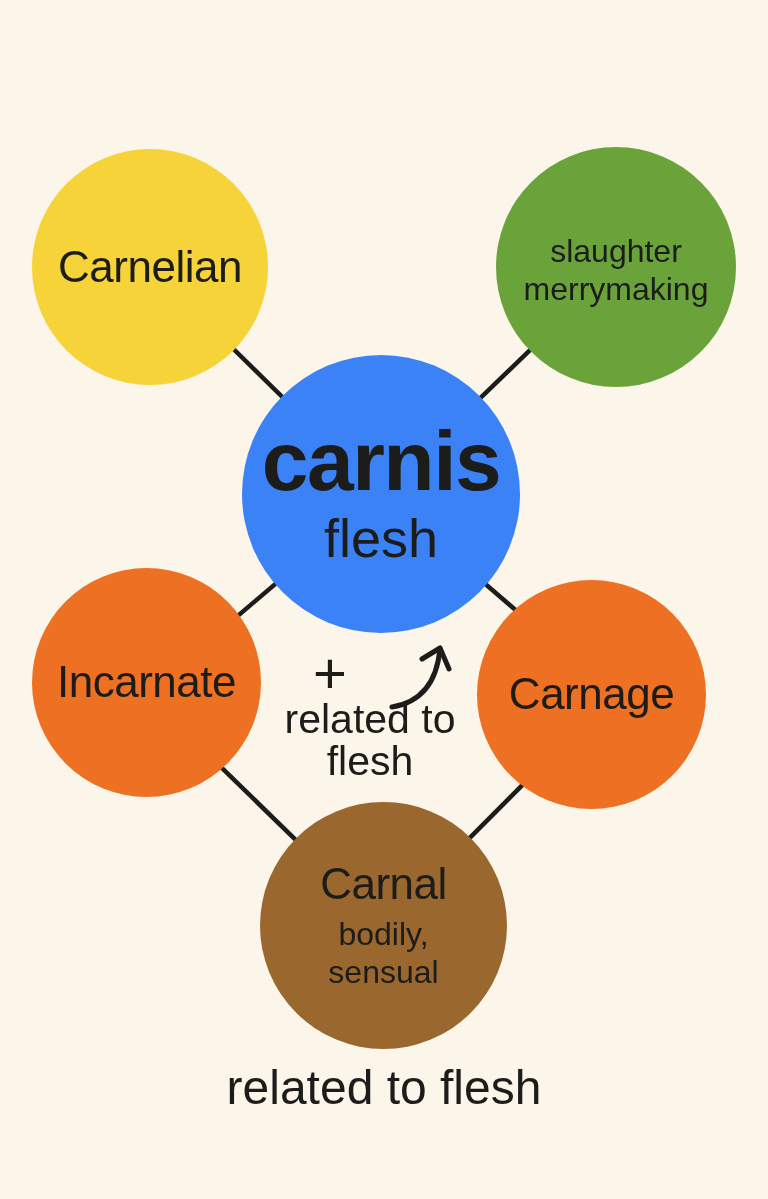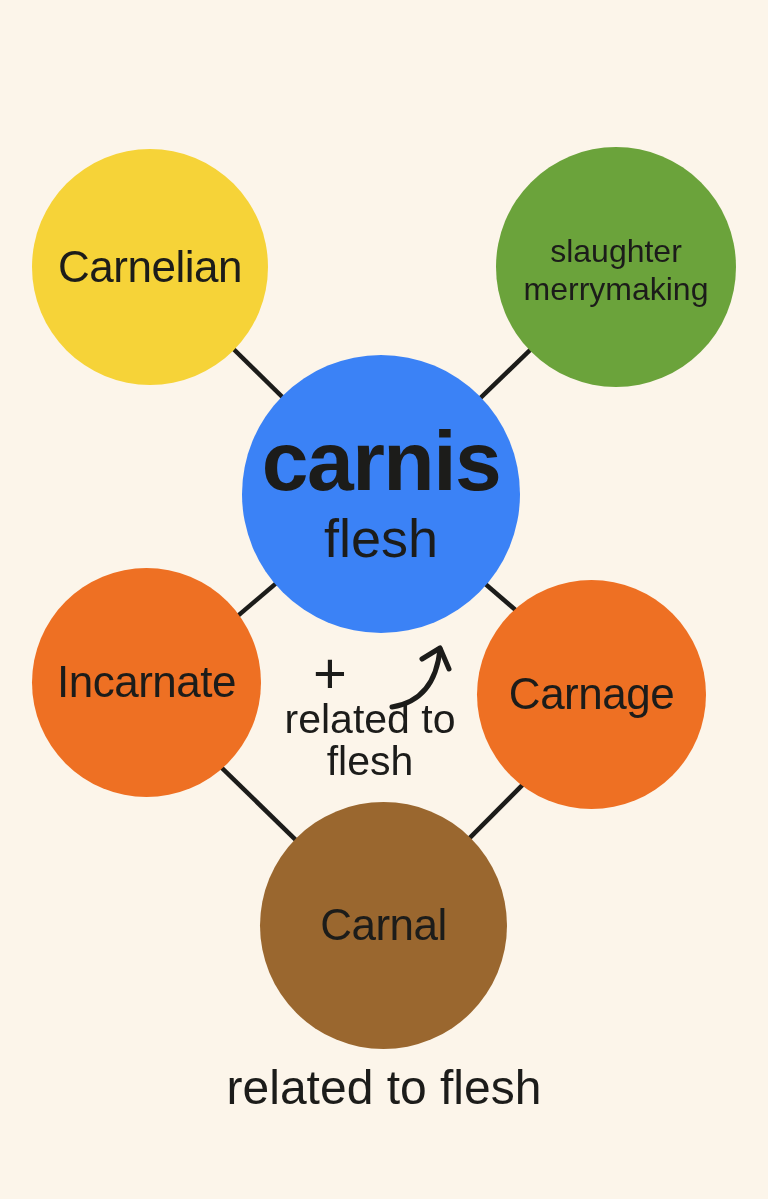--- a/index.html
+++ b/index.html
@@ -125,20 +125,22 @@
   <div class="circle node-incarnate" style="background-color: rgb(238, 112, 35);">
     <div class="node-title">Incarnate</div>
   </div>
 
   <div class="circle node-carnage" style="background-color: rgb(238, 112, 35);">
     <div class="node-title">Carnage</div>
   </div>
 
   <div class="circle node-carnal" style="background-color: rgb(154, 103, 47);">
     <div class="node-title">Carnal</div>
+    <div class="node-meaning">bodily,
+sensual</div>
   </div>
 
   <div class="plus-symbol">+</div>
 
   <svg class="arrow-svg" viewBox="0 0 90 90" xmlns="http://www.w3.org/2000/svg">
     <g class="ink-stroke" stroke="#1C1C1A" stroke-width="5" fill="none" stroke-linecap="round" stroke-linejoin="round">
       <path d="M 12 72 Q 55 65 60 14"></path>
       <polyline points="42,24 60,13 69,34"></polyline>
     </g>
   </svg>

